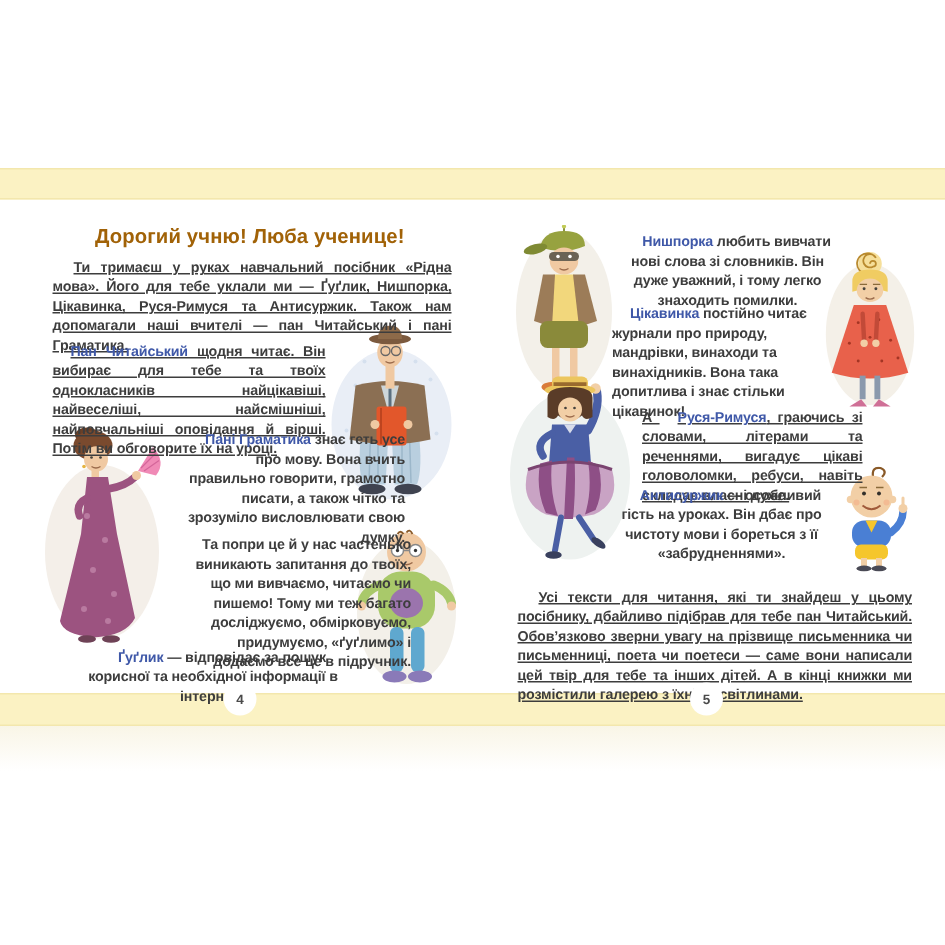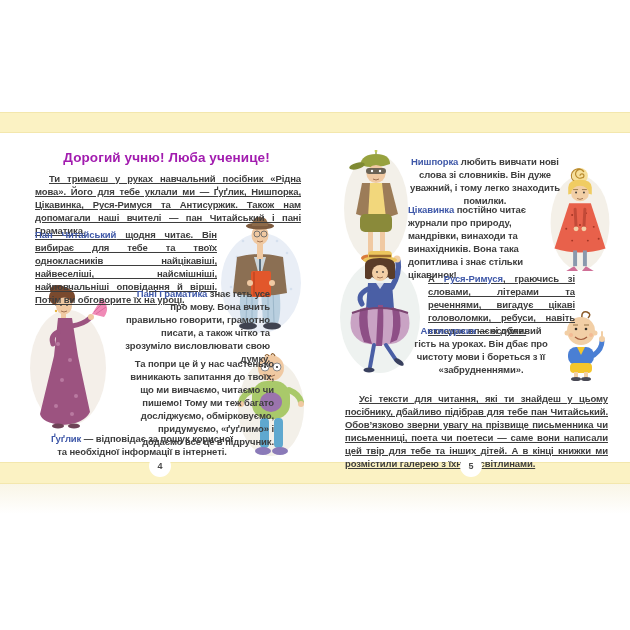--- a/index.html
+++ b/index.html
@@ -18,24 +18,24 @@
     position:absolute;top:455px;width:22px;height:22px;border-radius:50%;
     background:#ffffff;color:#4a4a4a;font-size:9px;font-weight:bold;
     display:flex;align-items:center;justify-content:center;z-index:5;
   }
   #page-num-left{left:149px;}
   #page-num-right{left:460px;}
   .t{
     position:absolute;font-size:9.5px;line-height:13px;color:#3d3d3d;
     font-weight:600;letter-spacing:-0.1px;z-index:2;text-align:right;
   }
-  .nm{color:#3f58a8;}
+  .nm{color:#3f58a8;margin-left:12px;}
   .heading{
     position:absolute;top:150px;left:35px;width:263px;text-align:center;
-    font-size:13.5px;font-weight:bold;color:#a21caf;letter-spacing:0.1px;z-index:2;
+    font-size:13.5px;font-weight:bold;color:#a16207;letter-spacing:0.1px;z-index:2;
   }
   .just{text-align:justify;text-decoration:underline;}
   .ind{text-indent:14px;}
   .ill{position:absolute;z-index:1;}
   .ill svg{display:block;width:100%;height:100%;}
 </style>
 </head>
 <body>
 
 <div>

